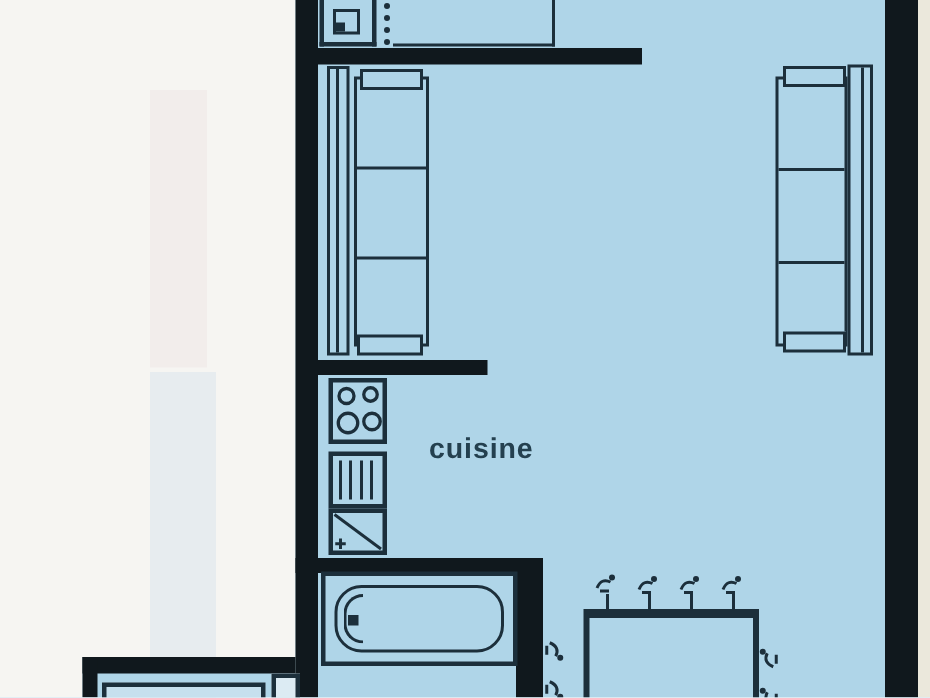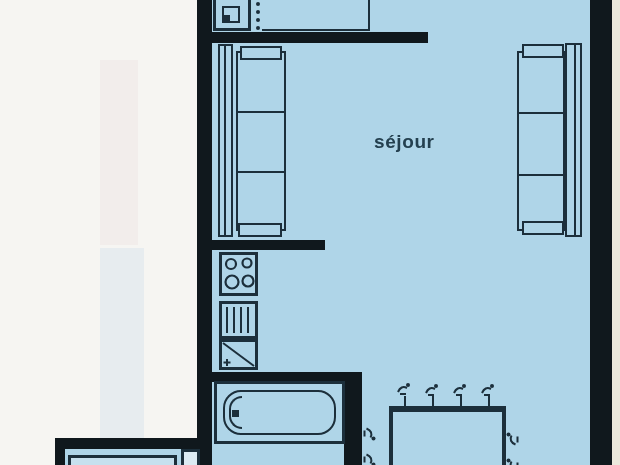--- a/index.html
+++ b/index.html
@@ -185,15 +185,15 @@
           <path d="M2 11 Q5 4 11 7"></path>
           <path d="M4 13 h6"></path>
         </g>
         <circle cx="12" cy="4" r="2" fill="#1c2f3b"></circle>
       </svg>
   </div>
 
   <div class="f" style="left:68px;top:455px;width:109px;height:20px;border-width:3px;background:var(--interior_bright);"></div>
   <div class="f" style="left:181px;top:449px;width:19px;height:22px;border-width:3px;background:#dcebf3;"></div>
 
-  <div class="room-label" style="left:374px;top:131px;">séjour</div>
+  <div class="room-label" style="left:286px;top:289px;">cuisine</div>
 
 </div>
 
 </body></html>

